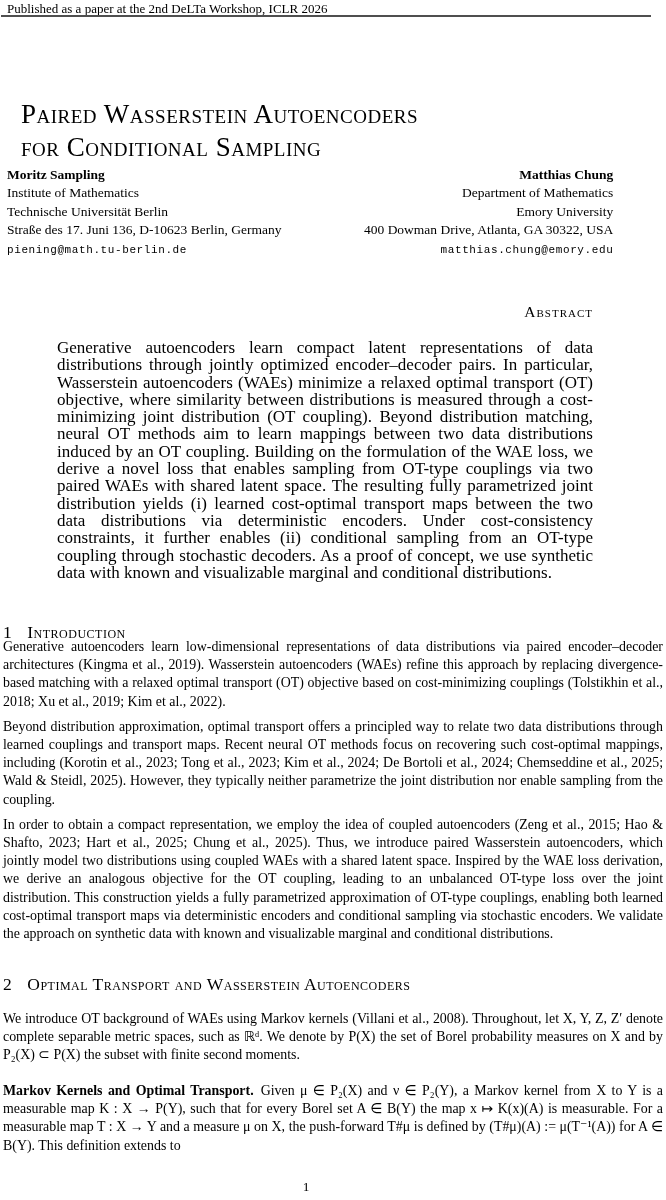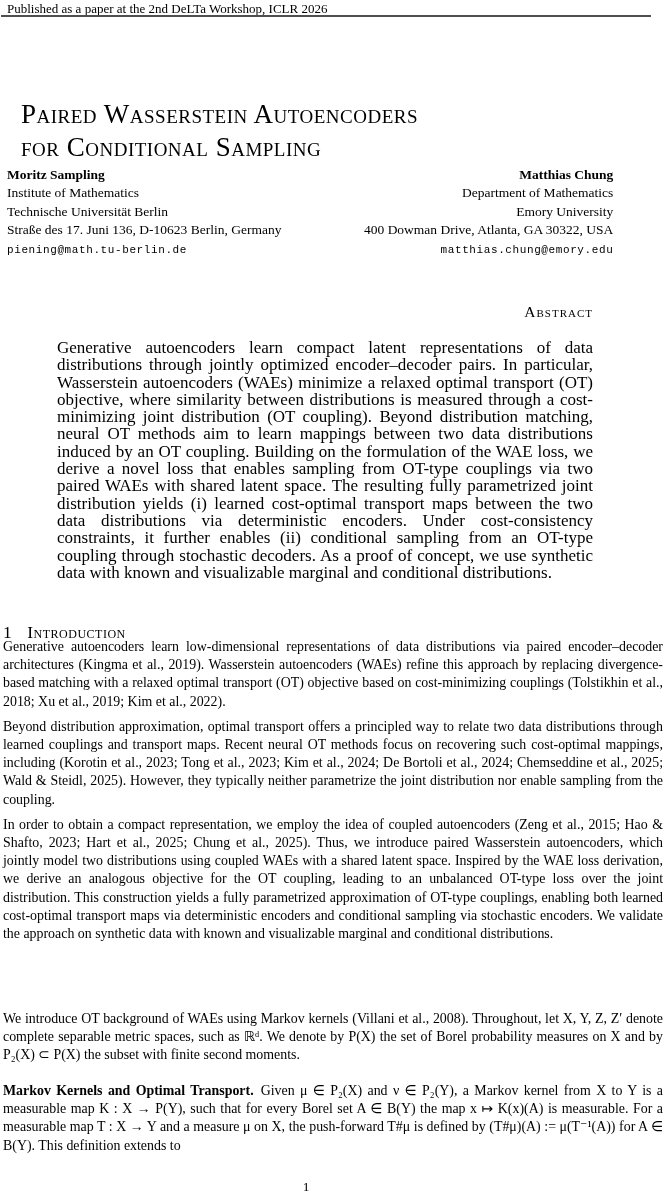--- a/index.html
+++ b/index.html
@@ -72,20 +72,23 @@
   <div class="sec-heading" id="sec1-heading">
     <span class="sec-num">1</span><span>Introduction</span>
   </div>
 
   <div class="bodycol" id="intro-pars">
     <p>Generative autoencoders learn low-dimensional representations of data distributions via paired encoder–decoder architectures (Kingma et al., 2019). Wasserstein autoencoders (WAEs) refine this approach by replacing divergence-based matching with a relaxed optimal transport (OT) objective based on cost-minimizing couplings (Tolstikhin et al., 2018; Xu et al., 2019; Kim et al., 2022).</p>
     <p>Beyond distribution approximation, optimal transport offers a principled way to relate two data distributions through learned couplings and transport maps. Recent neural OT methods focus on recovering such cost-optimal mappings, including (Korotin et al., 2023; Tong et al., 2023; Kim et al., 2024; De Bortoli et al., 2024; Chemseddine et al., 2025; Wald &amp; Steidl, 2025). However, they typically neither parametrize the joint distribution nor enable sampling from the coupling.</p>
     <p>In order to obtain a compact representation, we employ the idea of coupled autoencoders (Zeng et al., 2015; Hao &amp; Shafto, 2023; Hart et al., 2025; Chung et al., 2025). Thus, we introduce paired Wasserstein autoencoders, which jointly model two distributions using coupled WAEs with a shared latent space. Inspired by the WAE loss derivation, we derive an analogous objective for the OT coupling, leading to an unbalanced OT-type loss over the joint distribution. This construction yields a fully parametrized approximation of OT-type couplings, enabling both learned cost-optimal transport maps via deterministic encoders and conditional sampling via stochastic encoders. We validate the approach on synthetic data with known and visualizable marginal and conditional distributions.</p>
   </div>
 
+  <div class="sec-heading" id="sec2-heading">
+    <span class="sec-num">2</span><span>Optimal Transport and Wasserstein Autoencoders</span>
+  </div>
 
   <div class="bodycol" id="sec2-par">
     <p>We introduce OT background of WAEs using Markov kernels (Villani et al., 2008). Throughout, let X, Y, Z, Z′ denote complete separable metric spaces, such as ℝᵈ. We denote by P(X) the set of Borel probability measures on X and by P₂(X) ⊂ P(X) the subset with finite second moments.</p>
   </div>
 
   <div class="bodycol" id="markov-par">
     <p><span class="lead">Markov Kernels and Optimal Transport.</span><span>Given μ ∈ P₂(X) and ν ∈ P₂(Y), a Markov kernel from X to Y is a measurable map K : X → P(Y), such that for every Borel set A ∈ B(Y) the map x ↦ K(x)(A) is measurable. For a measurable map T : X → Y and a measure μ on X, the push-forward T#μ is defined by (T#μ)(A) := μ(T⁻¹(A)) for A ∈ B(Y). This definition extends to</span></p>
   </div>
 
   <div class="page-num">1</div>

